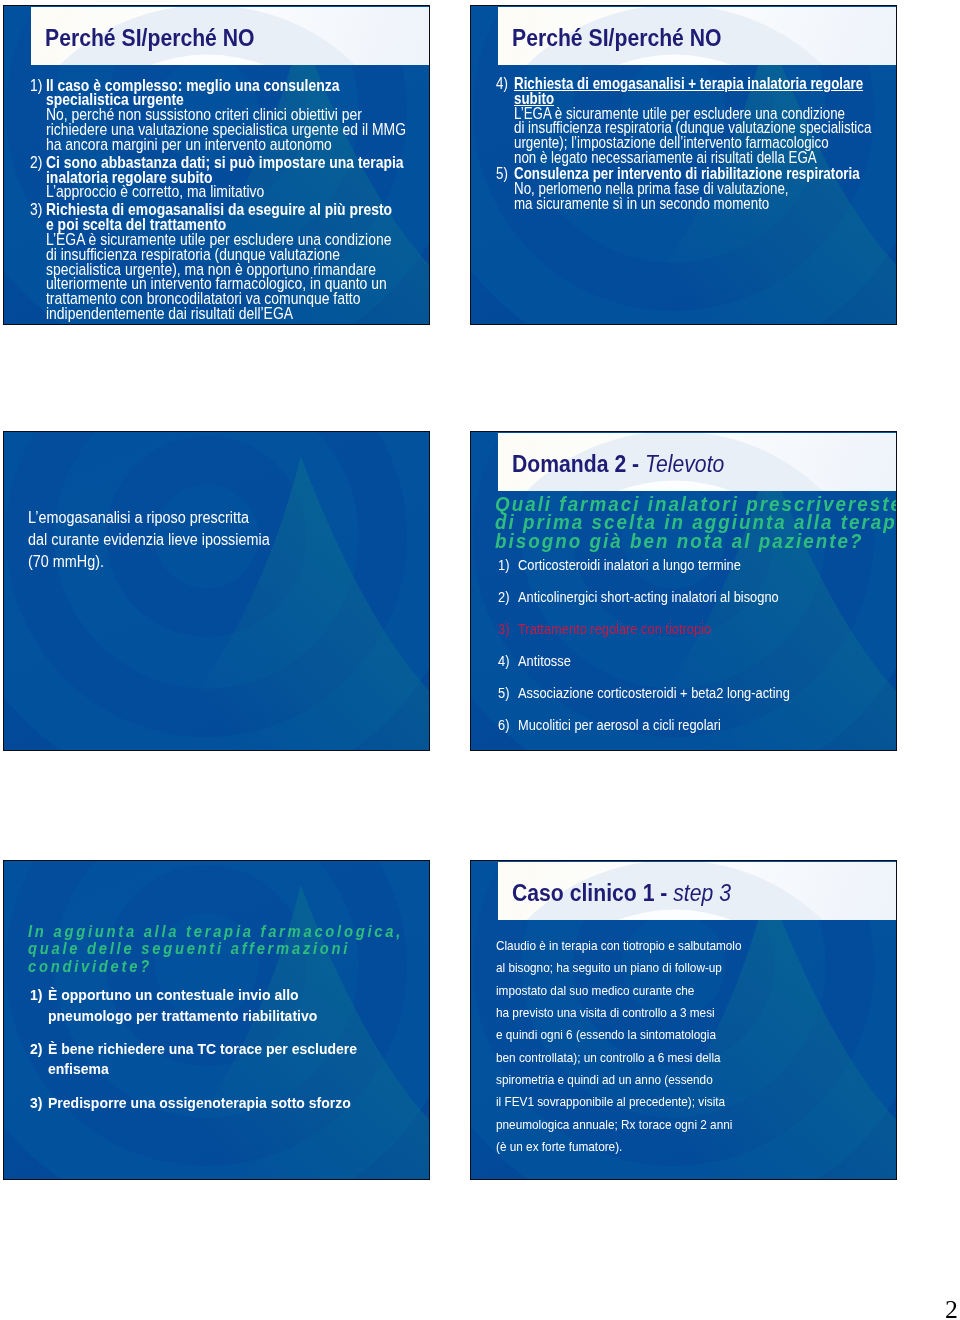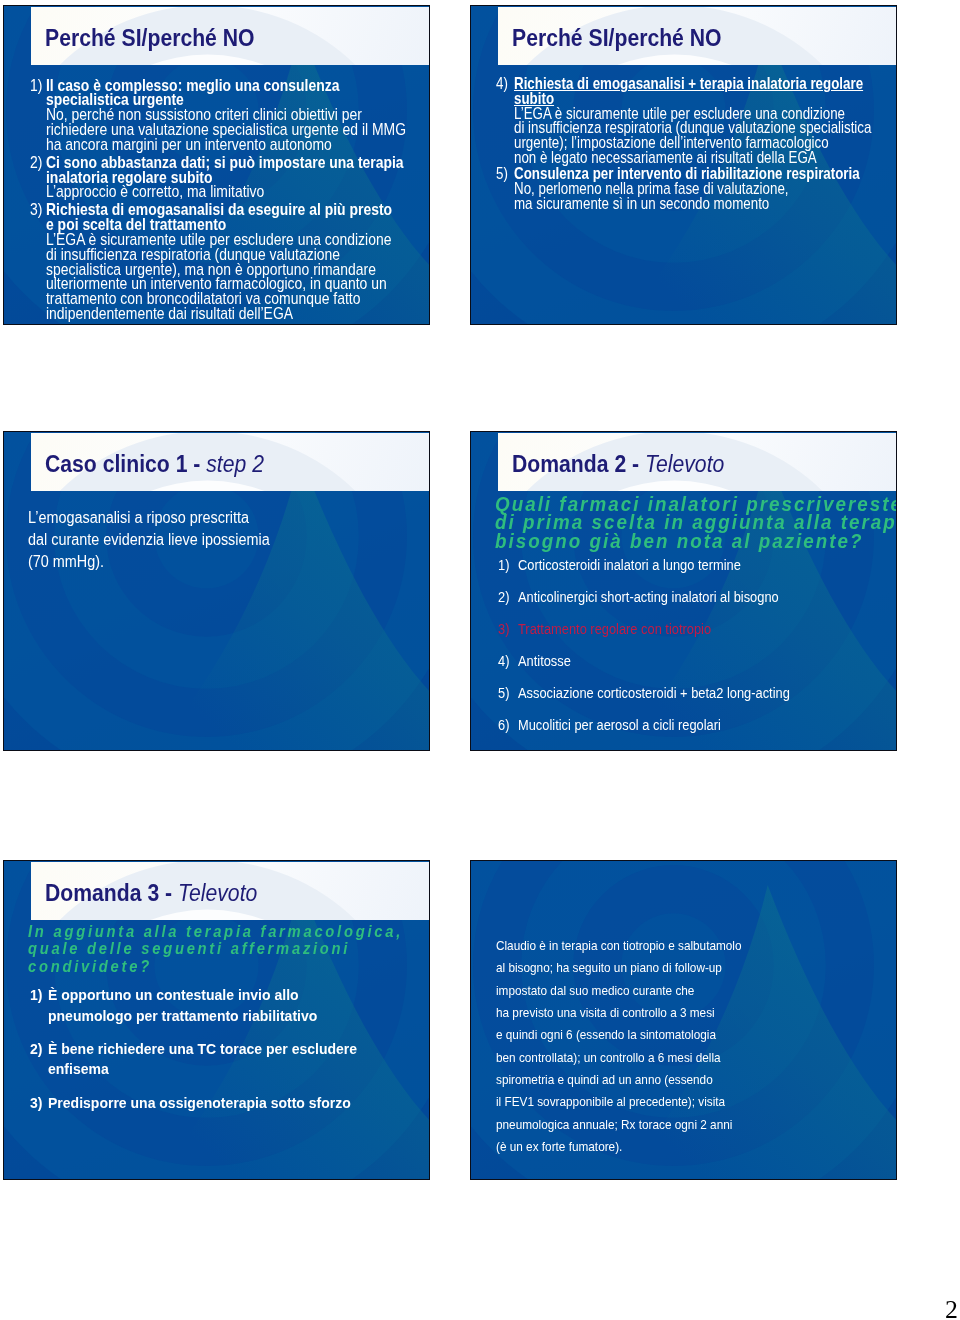--- a/index.html
+++ b/index.html
@@ -264,37 +264,20 @@
               <circle cx="202.0" cy="104.0" r="258" fill="#02539E"></circle>
               <circle cx="202.0" cy="104.0" r="200" fill="#044C9C"></circle>
               <circle cx="202.0" cy="104.0" r="152" fill="#02539E"></circle>
               <circle cx="202.0" cy="104.0" r="100" fill="#044C9C"></circle>
               <circle cx="202.0" cy="104.0" r="52" fill="#02529E"></circle>
             </g>
  <path d="M296 24 C336 130 380 210 424 258 L424 317 L150 317 C215 240 268 140 296 24 Z" fill="url(#gt2)"></path>
 </g>
 </svg>
       </div>
-      <div class="titlebar">
-        <div class="twwrap">
-          <svg class="tw" viewBox="0 0 397 59" preserveAspectRatio="none" xmlns="http://www.w3.org/2000/svg">
-<defs>
-              <clipPath id="tc2">
-                <rect x="0" y="0" width="397" height="59"></rect>
-              </clipPath>
-            </defs>
-<g clip-path="url(#tc2)">
- <circle cx="176" cy="208" r="210" fill="#E9EFF6"></circle>
- <circle cx="176" cy="208" r="160" fill="#FCFDFE"></circle>
- <circle cx="176" cy="208" r="112" fill="#EDF2F8"></circle>
-</g>
-</svg>
-        </div>
-        <div class="tt"><span class="tb">Caso clinico 1 - </span><span class="ti">step 2</span></div>
-      </div>
       <div class="body">
         <div class="para">
           <span class="ln" style="transform:scaleX(0.9)">L’emogasanalisi a riposo prescritta</span>
           <span class="ln" style="transform:scaleX(0.9)">dal curante evidenzia lieve ipossiemia</span>
           <span class="ln" style="transform:scaleX(0.9)">(70 mmHg).</span>
         </div>
       </div>
     </div>
     <div class="slide" id="slide-4" style="left:470px;top:427px">
       <div class="bg">
@@ -418,37 +401,20 @@
               <circle cx="202.0" cy="104.0" r="258" fill="#02539E"></circle>
               <circle cx="202.0" cy="104.0" r="200" fill="#044C9C"></circle>
               <circle cx="202.0" cy="104.0" r="152" fill="#02539E"></circle>
               <circle cx="202.0" cy="104.0" r="100" fill="#044C9C"></circle>
               <circle cx="202.0" cy="104.0" r="52" fill="#02529E"></circle>
             </g>
  <path d="M296 24 C336 130 380 210 424 258 L424 317 L150 317 C215 240 268 140 296 24 Z" fill="url(#gt4)"></path>
 </g>
 </svg>
       </div>
-      <div class="titlebar">
-        <div class="twwrap">
-          <svg class="tw" viewBox="0 0 397 59" preserveAspectRatio="none" xmlns="http://www.w3.org/2000/svg">
-<defs>
-              <clipPath id="tc4">
-                <rect x="0" y="0" width="397" height="59"></rect>
-              </clipPath>
-            </defs>
-<g clip-path="url(#tc4)">
- <circle cx="176" cy="208" r="210" fill="#E9EFF6"></circle>
- <circle cx="176" cy="208" r="160" fill="#FCFDFE"></circle>
- <circle cx="176" cy="208" r="112" fill="#EDF2F8"></circle>
-</g>
-</svg>
-        </div>
-        <div class="tt"><span class="tb">Domanda 3 - </span><span class="ti">Televoto</span></div>
-      </div>
       <div class="body">
         <div class="ques">
           <span class="ln" style="transform:scaleX(0.94)">In aggiunta alla terapia farmacologica,</span>
           <span class="ln" style="transform:scaleX(0.94)">quale delle seguenti affermazioni</span>
           <span class="ln" style="transform:scaleX(0.94)">condividete?</span>
         </div>
         <div class="opts">
           <div class="opt">
             <span class="num" style="transform:scaleX(0.983)">1)</span>
             <span class="txt">
@@ -498,20 +464,37 @@
               <circle cx="202.0" cy="104.0" r="258" fill="#02539E"></circle>
               <circle cx="202.0" cy="104.0" r="200" fill="#044C9C"></circle>
               <circle cx="202.0" cy="104.0" r="152" fill="#02539E"></circle>
               <circle cx="202.0" cy="104.0" r="100" fill="#044C9C"></circle>
               <circle cx="202.0" cy="104.0" r="52" fill="#02529E"></circle>
             </g>
  <path d="M296 24 C336 130 380 210 424 258 L424 317 L150 317 C215 240 268 140 296 24 Z" fill="url(#gt5)"></path>
 </g>
 </svg>
       </div>
+      <div class="titlebar">
+        <div class="twwrap">
+          <svg class="tw" viewBox="0 0 397 59" preserveAspectRatio="none" xmlns="http://www.w3.org/2000/svg">
+<defs>
+              <clipPath id="tc5">
+                <rect x="0" y="0" width="397" height="59"></rect>
+              </clipPath>
+            </defs>
+<g clip-path="url(#tc5)">
+ <circle cx="176" cy="208" r="210" fill="#E9EFF6"></circle>
+ <circle cx="176" cy="208" r="160" fill="#FCFDFE"></circle>
+ <circle cx="176" cy="208" r="112" fill="#EDF2F8"></circle>
+</g>
+</svg>
+        </div>
+        <div class="tt"><span class="tb">Caso clinico 1 - </span><span class="ti">step 3</span></div>
+      </div>
       <div class="body">
         <div class="para">
           <span class="ln" style="transform:scaleX(0.906)">Claudio è in terapia con tiotropio e salbutamolo</span>
           <span class="ln" style="transform:scaleX(0.906)">al bisogno; ha seguito un piano di follow-up</span>
           <span class="ln" style="transform:scaleX(0.906)">impostato dal suo medico curante che</span>
           <span class="ln" style="transform:scaleX(0.906)">ha previsto una visita di controllo a 3 mesi</span>
           <span class="ln" style="transform:scaleX(0.906)">e quindi ogni 6 (essendo la sintomatologia</span>
           <span class="ln" style="transform:scaleX(0.906)">ben controllata); un controllo a 6 mesi della</span>
           <span class="ln" style="transform:scaleX(0.906)">spirometria e quindi ad un anno (essendo</span>
           <span class="ln" style="transform:scaleX(0.906)">il FEV1 sovrapponibile al precedente); visita</span>

